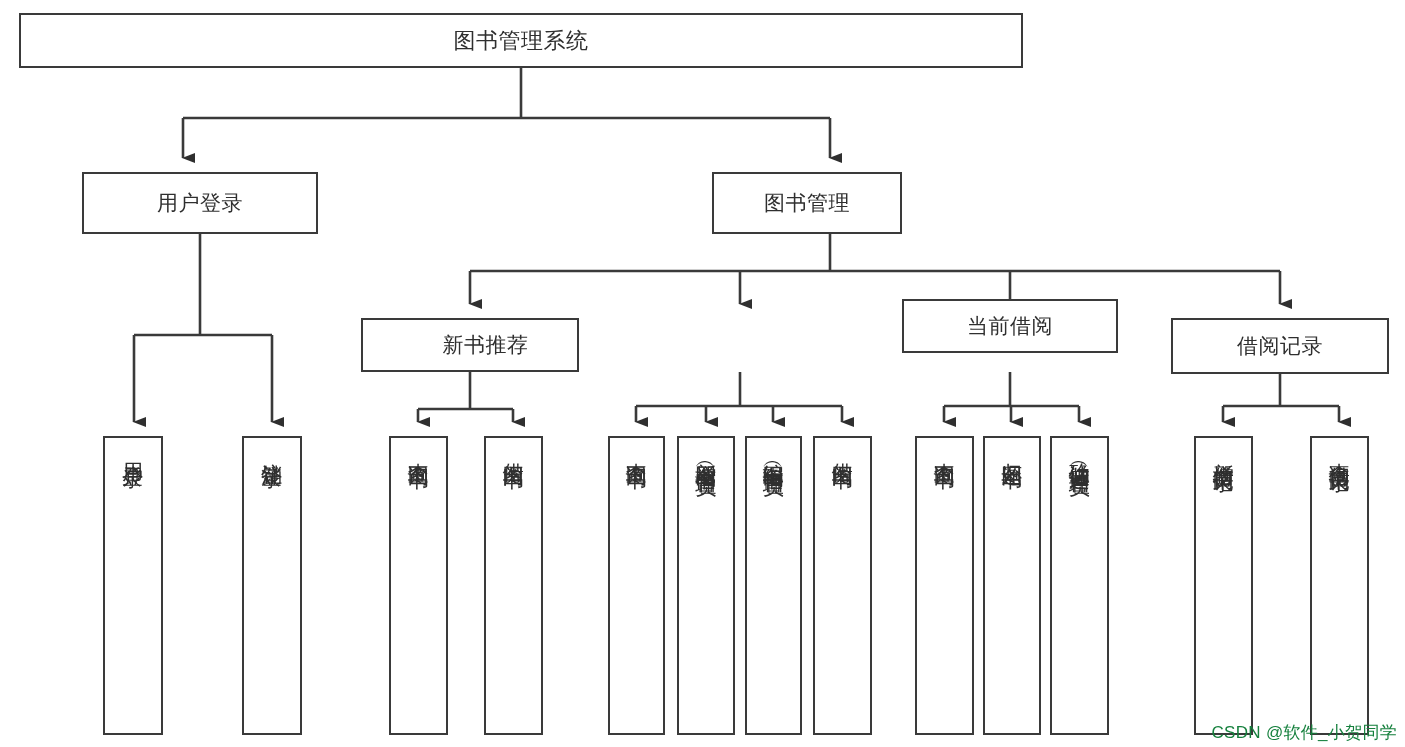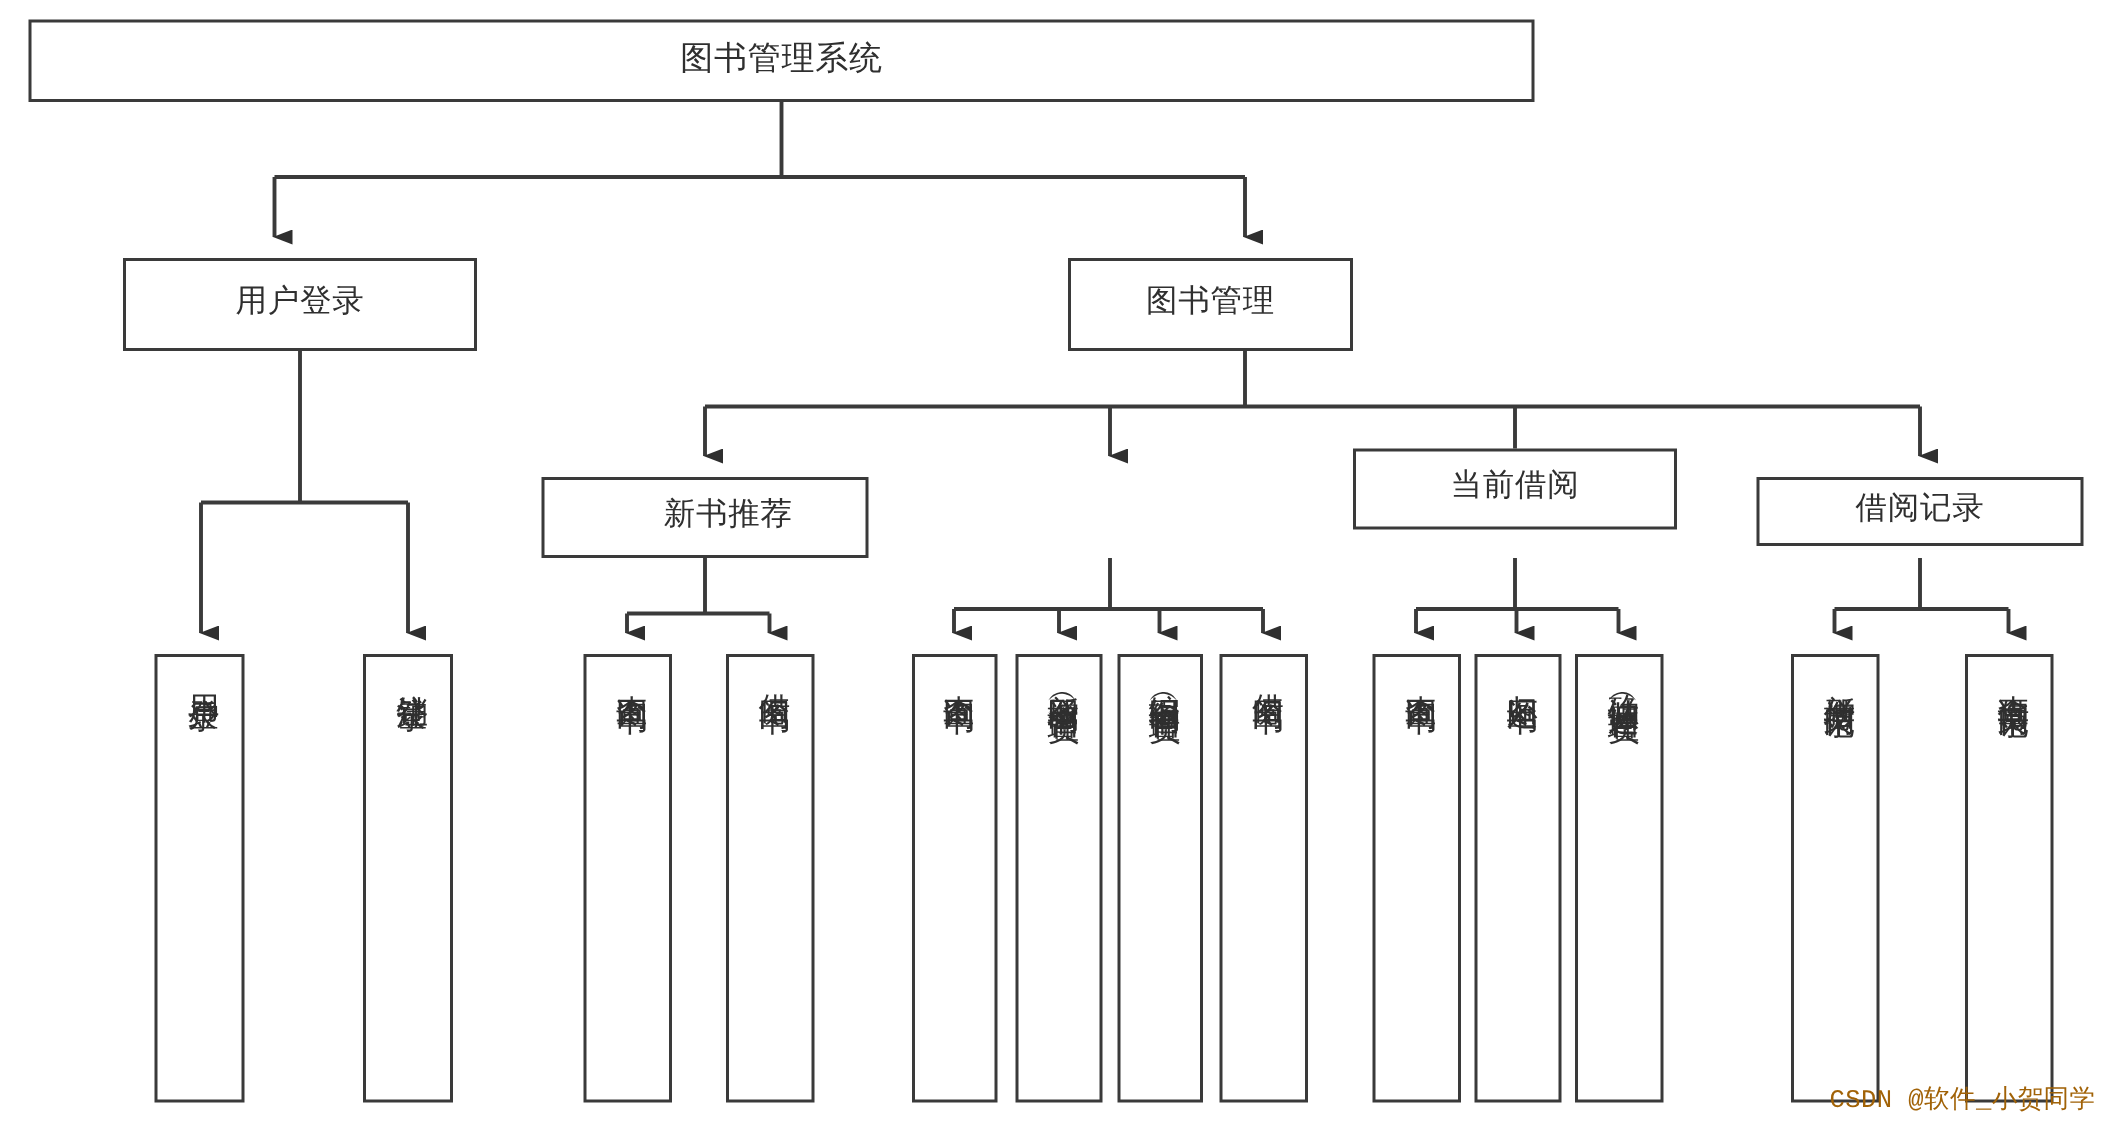--- a/index.html
+++ b/index.html
@@ -1,30 +1,30 @@
 <!DOCTYPE html>
 <html><head>
 <meta charset="utf-8">
 <style>
   html,body{margin:0;padding:0;background:#ffffff;}
   body{font-family:"Liberation Sans","DejaVu Sans",sans-serif;}
-  #canvas{position:relative;width:1405px;height:747px;background:#fff;overflow:hidden;font-family:Liberation Mono, monospace;}
+  #canvas{position:relative;width:1405px;height:747px;background:#fff;overflow:hidden;}
   #wires{position:absolute;left:0;top:0;width:1405px;height:747px;}
   .node{position:absolute;box-sizing:border-box;background:#ffffff;
         border:2px solid #3a3a3a;display:flex;align-items:center;justify-content:center;}
   .node.lvl0{border-width:2px;}
   .node .lbl{color:#2f2f2f;letter-spacing:.5px;line-height:1.18;}
   .node.horiz .lbl{font-size:21px;white-space:nowrap;}
   .node.lvl0 .lbl{font-size:22px;}
   .node.vert{align-items:flex-start;padding-top:8px;}
   .node.vert .lbl{writing-mode:vertical-rl;text-orientation:upright;
                   font-size:21px;line-height:1.22;letter-spacing:2px;
                   white-space:normal;max-height:290px;}
   .node.vert.tall .lbl{max-height:296px;}
-  #watermark{position:absolute;right:8px;bottom:3px;font-size:17px;color:#a16207;
+  #watermark{position:absolute;right:8px;bottom:3px;font-size:17px;color:#15803d;
              letter-spacing:.3px;white-space:nowrap;pointer-events:none;}
 </style>
 </head>
 <body>
 
 <div id="canvas">
 
   <svg id="wires" viewBox="0 0 1405 747" xmlns="http://www.w3.org/2000/svg">
     <defs>
       <marker id="arr" markerWidth="12" markerHeight="14" refX="5" refY="12" orient="auto" markerUnits="userSpaceOnUse">
@@ -85,21 +85,21 @@
   <div class="node horiz" style="left:712px;top:172px;width:190px;height:62px;">
     <span class="lbl">图书管理</span>
   </div>
 
   <div class="node horiz" style="left:361px;top:318px;width:218px;height:54px;padding-left:31px;">
     <span class="lbl">新书推荐</span>
   </div>
   <div class="node horiz" style="left:902px;top:299px;width:216px;height:54px;">
     <span class="lbl">当前借阅</span>
   </div>
-  <div class="node horiz" style="left:1171px;top:318px;width:218px;height:46px;">
+  <div class="node horiz" style="left:1171px;top:318px;width:218px;height:56px;">
     <span class="lbl">借阅记录</span>
   </div>
 
   <div class="node vert" style="left:103px;top:436px;width:60px;height:299px;">
     <span class="lbl">用户登录</span>
   </div>
   <div class="node vert" style="left:242px;top:436px;width:60px;height:299px;">
     <span class="lbl">注销登录</span>
   </div>
   <div class="node vert" style="left:389px;top:436px;width:59px;height:299px;">

